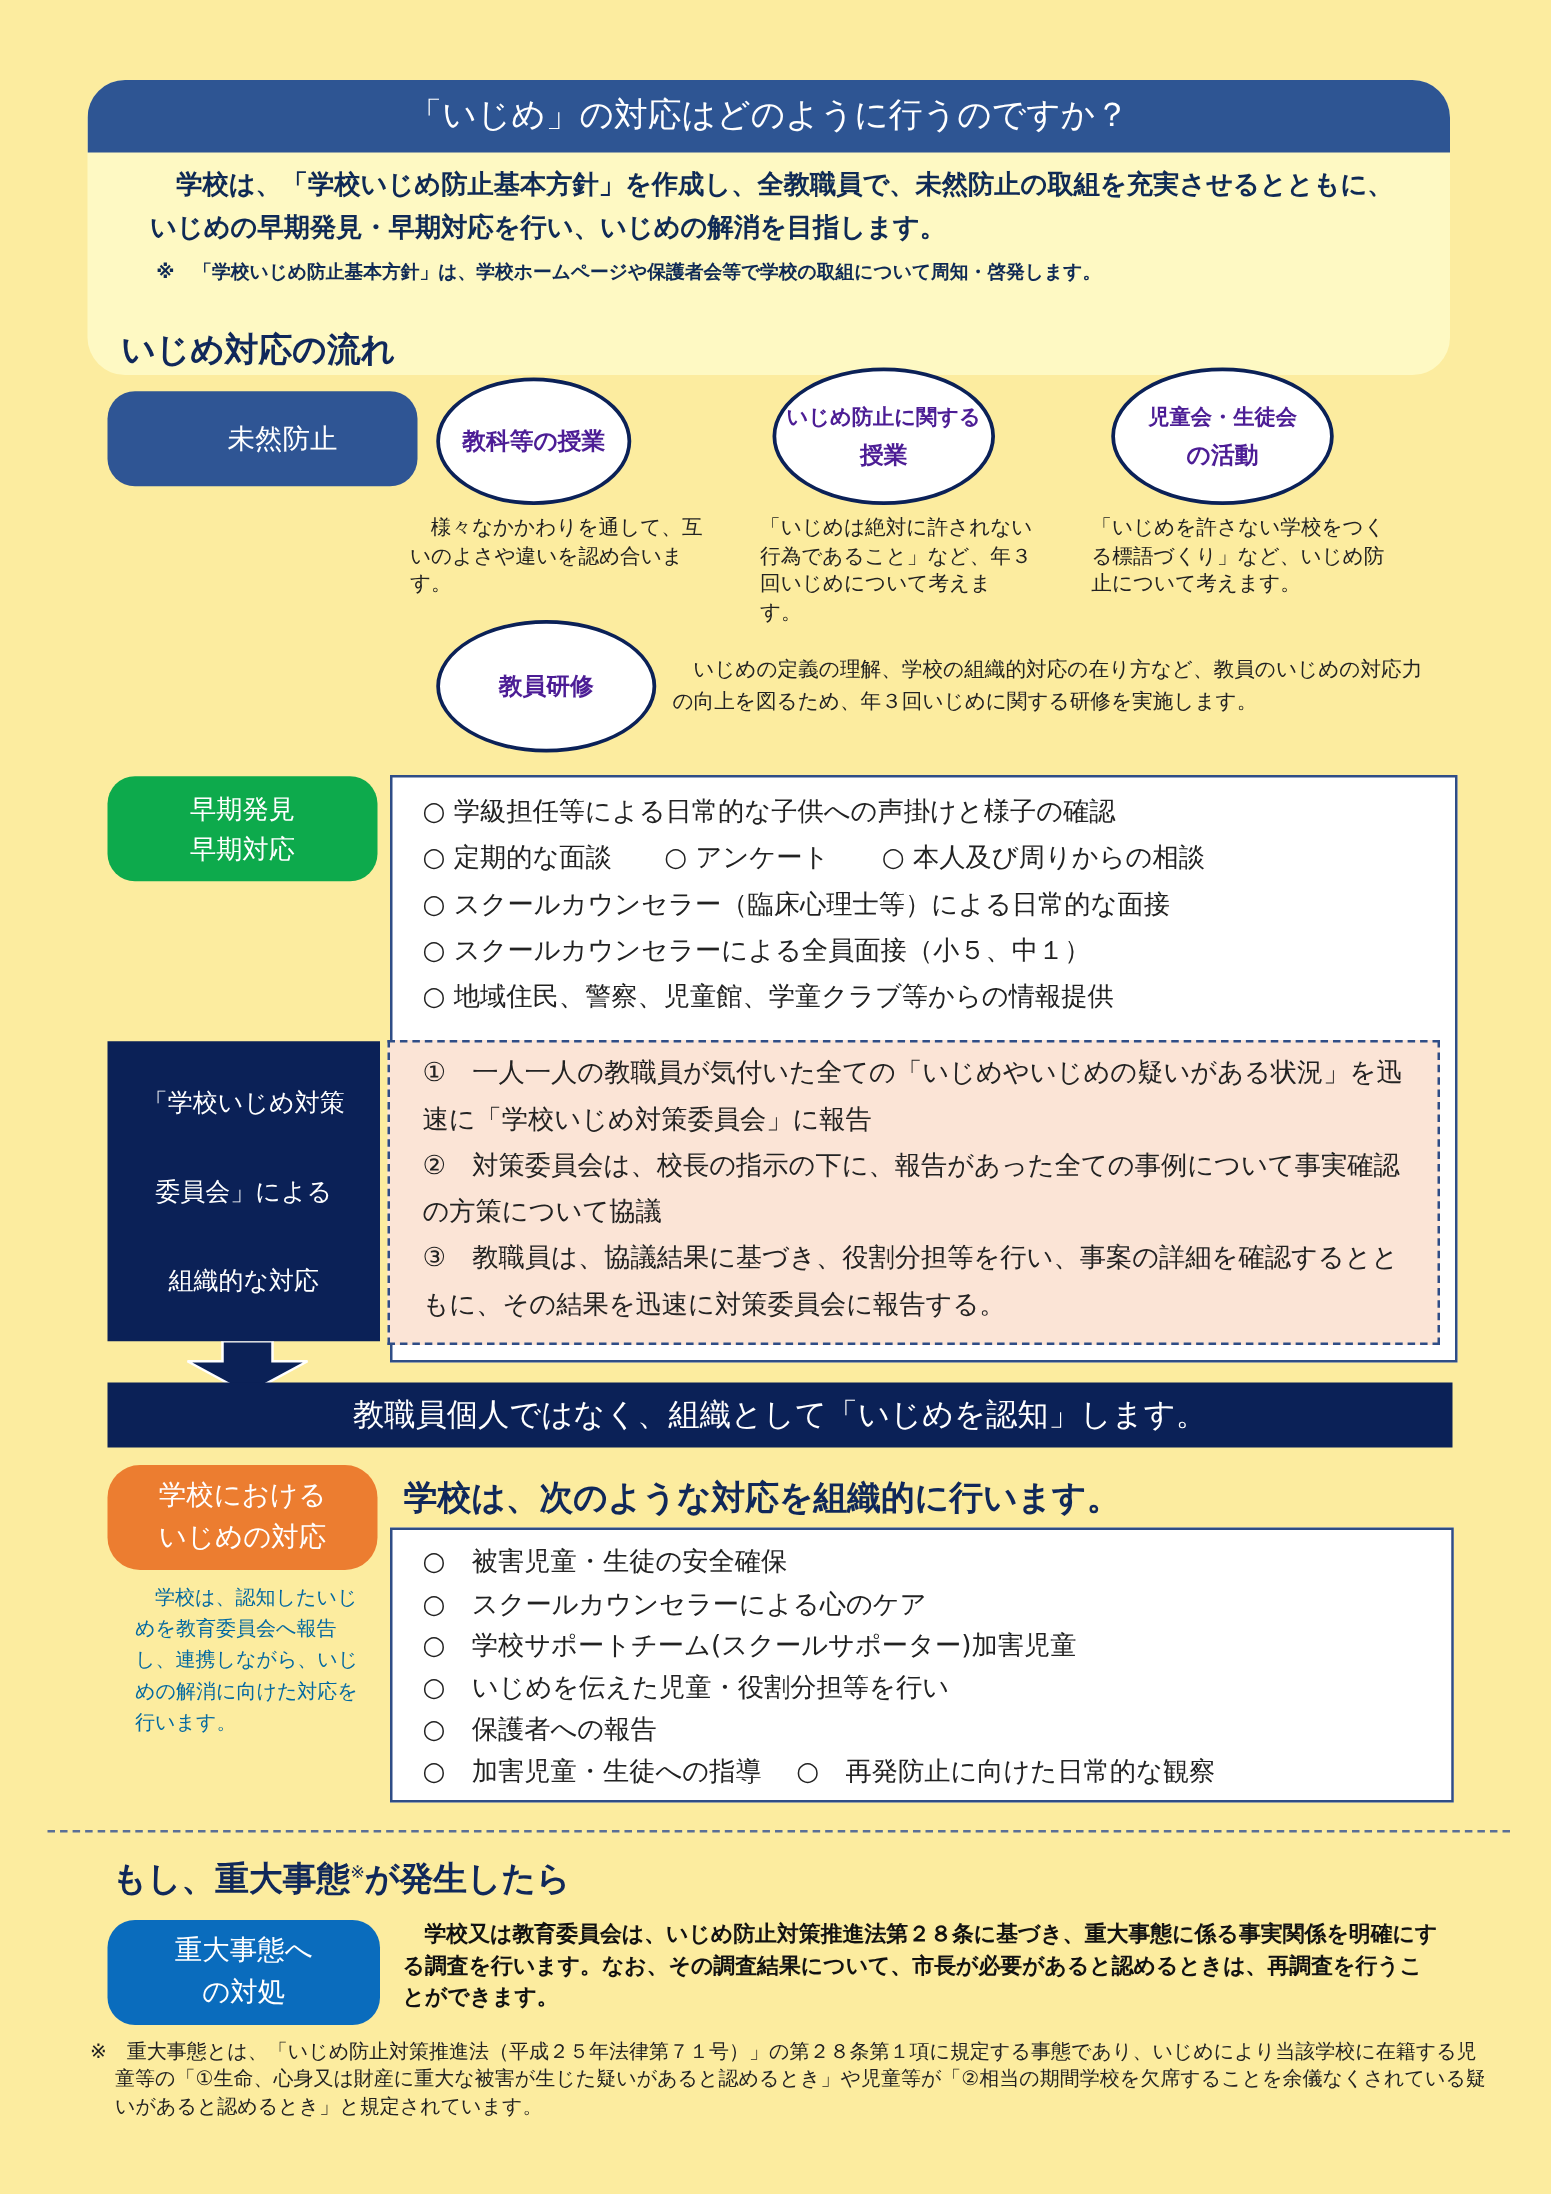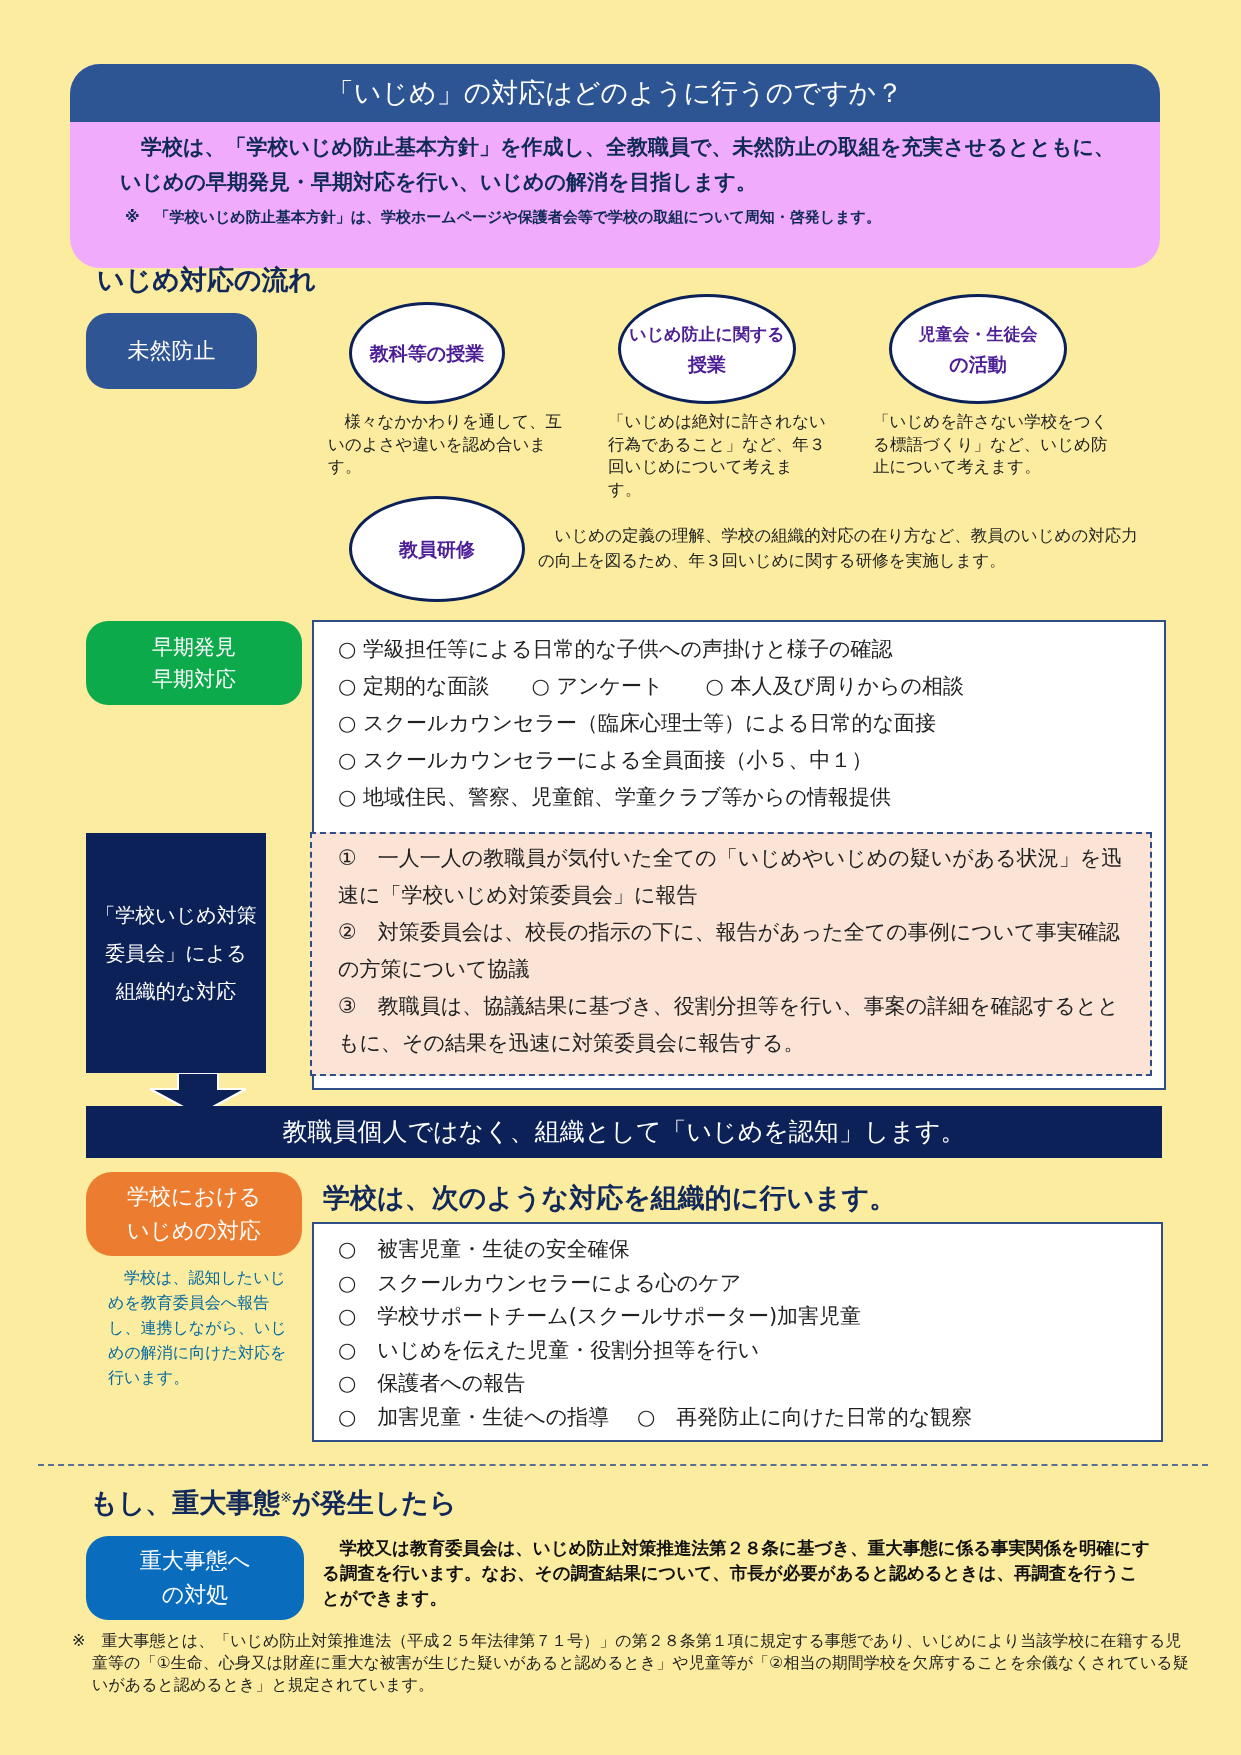--- a/index.html
+++ b/index.html
@@ -4,21 +4,21 @@
 <style>
   html, body { margin:0; padding:0; }
   body {
     width:1241px; height:1755px; background:#fcec9f;
     font-family:"DejaVu Sans","Liberation Sans",sans-serif;
     color:#1a1a1a; position:relative; overflow:hidden;
   }
   .abs { position:absolute; }
 
   
-  .hdr-card { left:70px; top:64px; width:1090px; height:204px; background:#f0abfc; border-radius:30px; overflow:hidden; }
+  .hdr-card { left:70px; top:64px; width:1090px; height:236px; background:#fef9c3; border-radius:30px; overflow:hidden; }
   .hdr-band { position:absolute; left:0; top:0; width:100%; height:58px; background:#2e5593; color:#fff; font-size:27px; text-align:center; line-height:58px; }
   .hdr-lead { position:absolute; left:50px; top:66px; width:1010px; font-size:21px; font-weight:bold; color:#0f2a55; line-height:35px; text-indent:1em; }
   .hdr-note { position:absolute; left:55px; top:144px; font-size:15px; font-weight:bold; color:#0f2a55; }
 
   .sec-title { font-size:27px; font-weight:bold; color:#10285a; }
 
   .pill { color:#fff; text-align:center; display:flex; align-items:center; justify-content:center; flex-direction:column; }
   .pill-blue { background:#2f5594; border-radius:22px; font-size:22px; }
   .pill-green { background:#0daa4c; border-radius:22px; font-size:21px; line-height:32px; }
   .pill-navy { background:#0b2157; font-size:20px; line-height:38px; }
@@ -38,21 +38,21 @@
 <body>
 
 <div class="abs hdr-card">
   <div class="hdr-band">「いじめ」の対応はどのように行うのですか？</div>
   <div class="hdr-lead">学校は、「学校いじめ防止基本方針」を作成し、全教職員で、未然防止の取組を充実させるとともに、いじめの早期発見・早期対応を行い、いじめの解消を目指します。</div>
   <div class="hdr-note">※　「学校いじめ防止基本方針」は、学校ホームページや保護者会等で学校の取組について周知・啓発します。</div>
 </div>
 
 <div class="abs sec-title" style="left:97px; top:262px;">いじめ対応の流れ</div>
 
-<div class="abs pill pill-blue" style="left:86px; top:313px; width:171px; height:76px;">
+<div class="abs pill pill-blue" style="left:86px; top:313px; width:216px; height:76px;padding-left:32px;">
   <span>未然防止</span>
 </div>
 
 <div class="abs oval" style="left:349px; top:302px; width:150px; height:96px;">
   <span>教科等の授業</span>
 </div>
 <div class="abs desc" style="left:328px; top:411px; width:240px;">　様々なかかわりを通して、互いのよさや違いを認め合います。</div>
 
 <div class="abs oval" style="left:618px; top:294px; width:172px; height:104px; font-size:17px;">
   <span>いじめ防止に関する</span>
@@ -78,21 +78,21 @@
 
 <div class="abs box" style="left:312px; top:620px; width:850px; height:466px;"></div>
 <div class="abs" style="left:338px; top:631px;">
   <div class="li">○ 学級担任等による日常的な子供への声掛けと様子の確認</div>
   <div class="li">○ 定期的な面談　　○ アンケート　　○ 本人及び周りからの相談</div>
   <div class="li">○ スクールカウンセラー（臨床心理士等）による日常的な面接</div>
   <div class="li">○ スクールカウンセラーによる全員面接（小５、中１）</div>
   <div class="li">○ 地域住民、警察、児童館、学童クラブ等からの情報提供</div>
 </div>
 
-<div class="abs pill pill-navy" style="left:86px; top:833px; width:180px; height:240px;">
+<div class="abs pill pill-navy" style="left:86px; top:833px; width:218px; height:240px;gap:33px;">
   <span>「学校いじめ対策</span>
   <span>委員会」による</span>
   <span>組織的な対応</span>
 </div>
 <div class="abs pinkbox" style="left:310px; top:832px; width:838px; height:240px;"></div>
 <div class="abs" style="left:338px; top:840px; width:785px; font-size:21px; line-height:37px; color:#222;">
   <div>①　一人一人の教職員が気付いた全ての「いじめやいじめの疑いがある状況」を迅速に「学校いじめ対策委員会」に報告</div>
   <div>②　対策委員会は、校長の指示の下に、報告があった全ての事例について事実確認の方策について協議</div>
   <div>③　教職員は、協議結果に基づき、役割分担等を行い、事案の詳細を確認するとともに、その結果を迅速に対策委員会に報告する。</div>
 </div>

